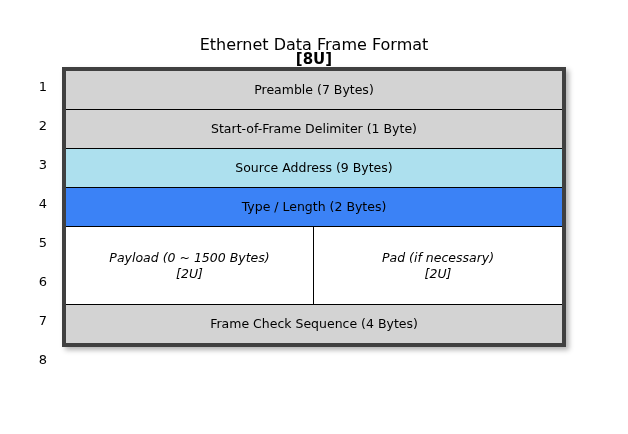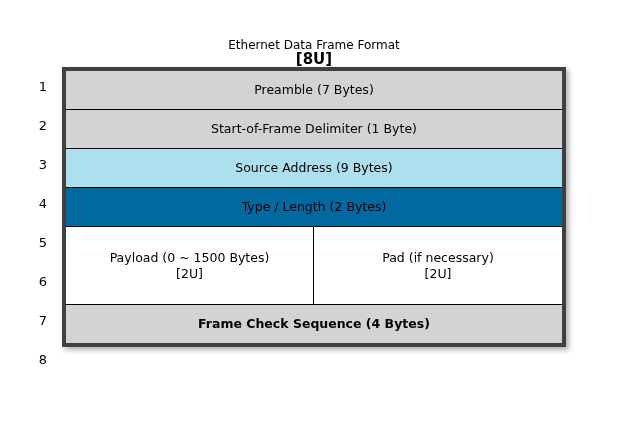--- a/index.html
+++ b/index.html
@@ -20,21 +20,21 @@
   #diagram-title-block {
     position: absolute;
     left: 62px;
     top: 38px;
     width: 504px;
     text-align: center;
     line-height: 14px;
   }
   #diagram-title-block .title-main {
     display: block;
-    font-size: 12px;
+    font-size: 16px;
     letter-spacing: 0px;
     color: #000;
   }
   #diagram-title-block .title-sub {
     display: block;
     font-size: 15px;
     color: #000;
     font-weight: bold;
   }
 
@@ -49,54 +49,54 @@
     box-sizing: border-box;
     background: #ffffff;
   }
   .frame-row {
     display: flex;
     border-bottom: 1px solid #000000;
     box-sizing: border-box;
   }
   .frame-row:last-child {
     border-bottom: none;
-    font-weight: bold;
   }
   .frame-cell {
     box-sizing: border-box;
     display: flex;
     flex-direction: column;
     align-items: center;
     justify-content: center;
     font-size: 12.5px;
     line-height: 16px;
     text-align: center;
     color: #000000;
   }
   .cell-full {
     width: 100%;
     height: 38px;
   }
   .cell-gray    { background: #d3d3d3; }
   .cell-blue    { background: #ade0ee; }
-  .cell-yellow  { background: #0369a1; }
+  .cell-yellow  { background: #3b82f6; }
   .cell-white   { background: #ffffff; }
 
   .row-payload { height: 78px; }
   .cell-payload {
     width: 50%;
     height: 100%;
     border-right: 1px solid #000000;
   }
   .cell-pad {
     width: 50%;
     height: 100%;
   }
   .sub-line {
     display: block;
+    font-style: italic;
   }
 
   
   #row-index-gutter {
     position: absolute;
     left: 30px;
     top: 67px;
     width: 26px;
   }
   .row-index {

